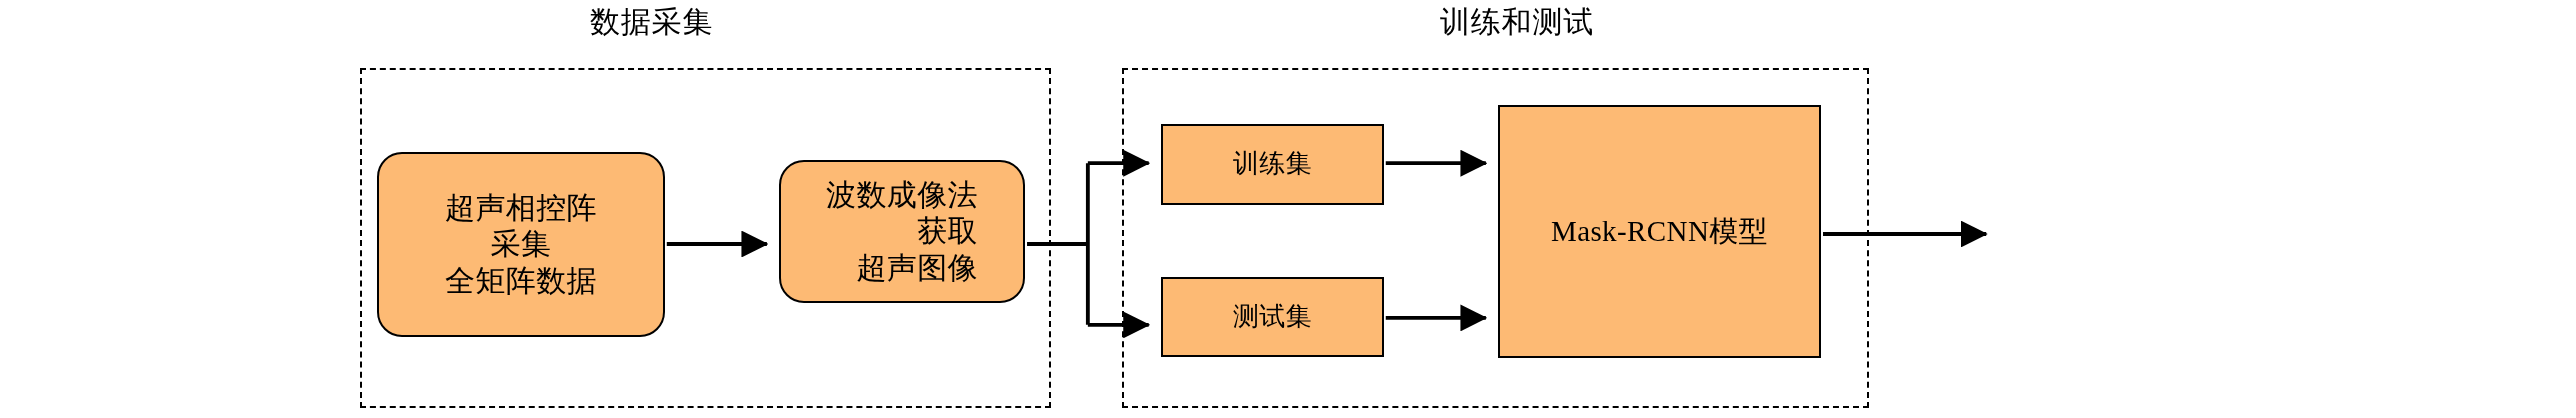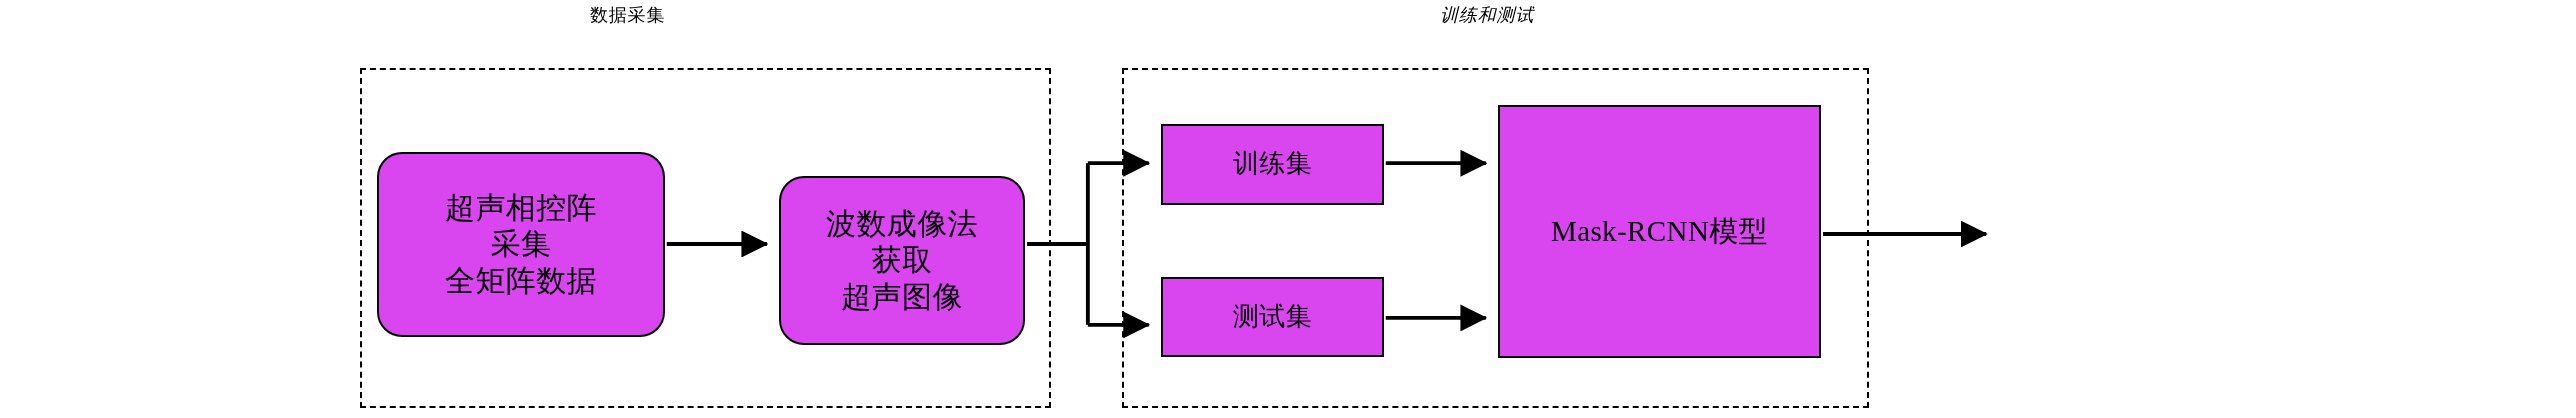--- a/index.html
+++ b/index.html
@@ -12,37 +12,37 @@
     width: 2576px;
     height: 418px;
     background: #ffffff;
     overflow: hidden;
     font-family: "Liberation Serif", "DejaVu Serif", serif;
   }
   .group-title {
     position: absolute;
     color: #000000;
     font-family: "Liberation Serif", "DejaVu Serif", serif;
-    font-size: 18px;
+    font-size: 30px;
     line-height: 1.05;
     white-space: nowrap;
     text-align: center;
     letter-spacing: 0.8px;
   }
   .dashed-panel {
     position: absolute;
     border: 2.3px dashed #000000;
     box-sizing: border-box;
     background: transparent;
   }
   .node-box {
     position: absolute;
     border: 2.3px solid #000000;
     box-sizing: border-box;
-    background: #d946ef;
+    background: #fdba74;
     display: flex;
     align-items: center;
     justify-content: center;
     text-align: center;
     color: #000000;
     font-family: "Liberation Serif", "DejaVu Serif", serif;
     font-size: 26px;
     line-height: 1.18;
     white-space: pre-line;
     letter-spacing: 0.4px;
@@ -67,21 +67,21 @@
 </style>
 </head>
 <body>
 
 <div id="canvas">
 
   <div class="dashed-panel" id="panel-0" style="left: 360px; top: 68px; width: 691px; height: 340px;"></div>
   <div class="dashed-panel" id="panel-1" style="left: 1122px; top: 68px; width: 747px; height: 340px;"></div>
 
   <div class="group-title" id="title-0" style="left: 590px; top: 6.2px;">数据采集</div>
-  <div class="group-title" id="title-1" style="left: 1440px; top: 6.2px; font-style: italic;">训练和测试</div>
+  <div class="group-title" id="title-1" style="left: 1440px; top: 6.2px;">训练和测试</div>
 
   <svg id="connectors" viewBox="0 0 3346 543" xmlns="http://www.w3.org/2000/svg">
     <defs>
       <marker id="arrowhead" markerWidth="7" markerHeight="7" refX="6.6" refY="3.5" orient="auto" markerUnits="strokeWidth">
         <path d="M 0 0 L 7 3.5 L 0 7 z" fill="#000000"></path>
       </marker>
     </defs>
 
     <path d="M 866 317 L 996 317" stroke="#000000" stroke-width="5" fill="none" marker-end="url(#arrowhead)"></path>
 
@@ -93,21 +93,21 @@
     <path d="M 1800 212 L 1930 212" stroke="#000000" stroke-width="5" fill="none" marker-end="url(#arrowhead)"></path>
 
     <path d="M 1800 413 L 1930 413" stroke="#000000" stroke-width="5" fill="none" marker-end="url(#arrowhead)"></path>
 
     <path d="M 2368 304 L 2580 304" stroke="#000000" stroke-width="5" fill="none" marker-end="url(#arrowhead)"></path>
   </svg>
 
   <div class="node-box multi" id="node-0" style="left: 377px; top: 152px; width: 288px; height: 185px;">超声相控阵
 采集
 全矩阵数据</div>
-  <div class="node-box multi" id="node-1" style="left: 779px; top: 176px; width: 246px; height: 169px;">波数成像法
+  <div class="node-box multi" id="node-1" style="left: 779px; top: 160px; width: 246px; height: 143px; text-align: right;">波数成像法
 获取
 超声图像</div>
   <div class="node-box" id="node-2" style="left: 1161px; top: 124px; width: 223px; height: 81px;">训练集</div>
   <div class="node-box" id="node-3" style="left: 1161px; top: 277px; width: 223px; height: 80px; text-align: center;">测试集</div>
   <div class="node-box model" id="node-4" style="left: 1498px; top: 105px; width: 323px; height: 253px;">Mask-RCNN模型</div>
 
 </div>
 
 
 </body></html>

